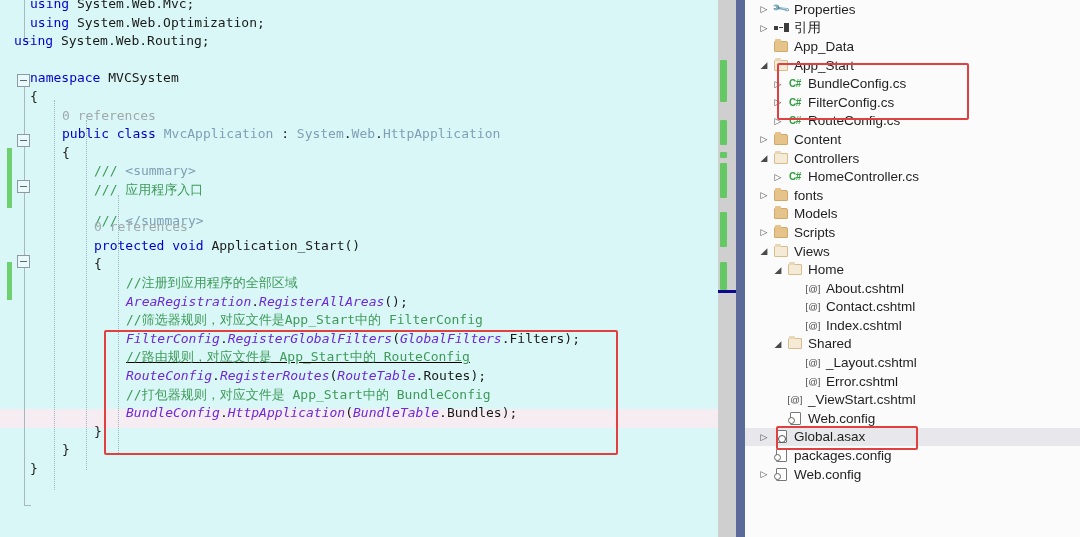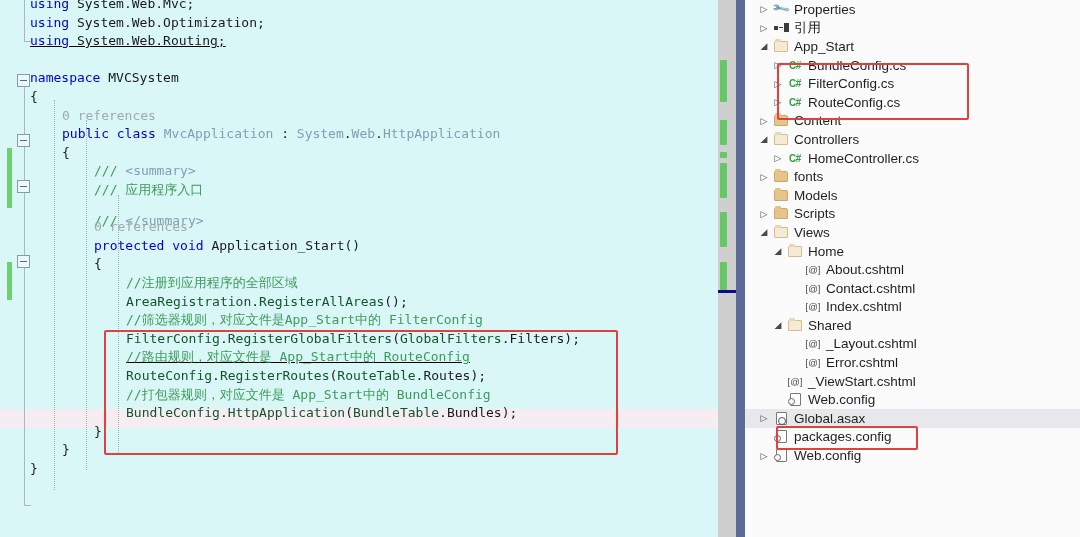--- a/index.html
+++ b/index.html
@@ -74,21 +74,21 @@
   .code-line {
     position: absolute;
     white-space: pre;
     font-family: "DejaVu Sans Mono", "Liberation Mono", monospace;
     font-size: 13px;
     line-height: 19px;
     letter-spacing: 0px;
   }
   .kw   { color: #0000d0; }
   .type { color: #7e9fb6; }
-  .typ2 { color: #14532d; }
+  .typ2 { color: #6d28d9; font-style: italic; }
   .plain{ color: #1a1a1a; }
   .cmt  { color: #3f9a5a; }
   .ref  { color: #a0a8ac; }
 
   
   .line-highlight {
     position: absolute;
     left: 0; width: 718px; height: 19px;
     background: #fde9ef;
     opacity: .75;
@@ -296,21 +296,21 @@
     <div class="fold-box" style="top:180px;"></div>
     <div class="fold-box" style="top:255px;"></div>
 
     <div class="indent-guide" style="left:54px;top:100px;height:390px;"></div>
     <div class="indent-guide" style="left:86px;top:120px;height:350px;"></div>
     <div class="indent-guide" style="left:118px;top:195px;height:260px;"></div>
 
     <div id="code-lines">
         <div class="code-line" style="top: -6px; left: 30px;"><span class="kw">using </span><span class="plain">System.Web.Mvc;</span></div>
         <div class="code-line" style="top: 12.6px; left: 30px;"><span class="kw">using </span><span class="plain">System.Web.Optimization;</span></div>
-        <div class="code-line" style="top: 31.2px; left: 30px; text-decoration: underline;"><span class="kw">using </span><span class="plain">System.Web.Routing;</span></div>
+        <div class="code-line" style="top: 31.2px; left: 14px;"><span class="kw">using </span><span class="plain">System.Web.Routing;</span></div>
         <div class="code-line" style="top: 49.8px; left: 30px;"></div>
         <div class="code-line" style="top: 68.4px; left: 30px;"><span class="kw">namespace </span><span class="plain">MVCSystem</span></div>
         <div class="code-line" style="top: 87px; left: 30px;"><span class="plain">{</span></div>
         <div class="code-line" style="top: 105.6px; left: 62px;"><span class="ref">0 references</span></div>
         <div class="code-line" style="top: 124.2px; left: 62px;"><span class="kw">public class </span><span class="type">MvcApplication</span><span class="plain"> : </span><span class="type">System</span><span class="plain">.</span><span class="type">Web</span><span class="plain">.</span><span class="type">HttpApplication</span></div>
         <div class="code-line" style="top: 142.8px; left: 62px;"><span class="plain">{</span></div>
         <div class="code-line" style="top: 161.4px; left: 94px;"><span class="cmt">/// </span><span class="type">&lt;summary&gt;</span></div>
         <div class="code-line" style="top: 180px; left: 94px;"><span class="cmt">/// </span><span class="cmt">应用程序入口</span></div>
         <div class="code-line" style="top: 211px; left: 94px;"><span class="cmt">/// </span><span class="type">&lt;/summary&gt;</span></div>
         <div class="code-line" style="top: 217.2px; left: 94px;"><span class="ref">0 references</span></div>
@@ -357,20 +357,27 @@
           <span class="node-icon">
             <span class="ref-icon">
               <i></i>
               <s></s>
               <b></b>
             </span>
           </span>
           <span class="node-label">引用</span>
         </div>
         <div class="tree-row indent-0">
+          <span class="expander none"></span>
+          <span class="node-icon">
+            <span class="folder-closed"></span>
+          </span>
+          <span class="node-label">App_Data</span>
+        </div>
+        <div class="tree-row indent-0">
           <span class="expander">◢</span>
           <span class="node-icon">
             <span class="folder-open"></span>
           </span>
           <span class="node-label">App_Start</span>
         </div>
         <div class="tree-row indent-1">
           <span class="expander">▷</span>
           <span class="node-icon">
             <span class="cs-icon">C#</span>

